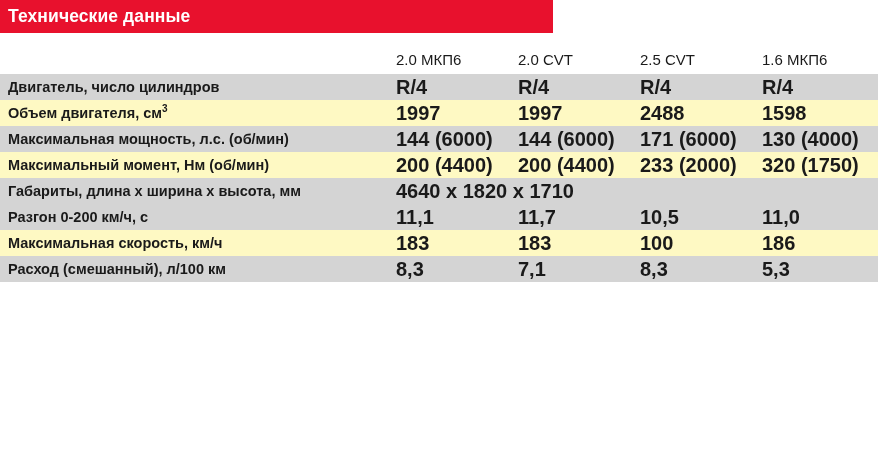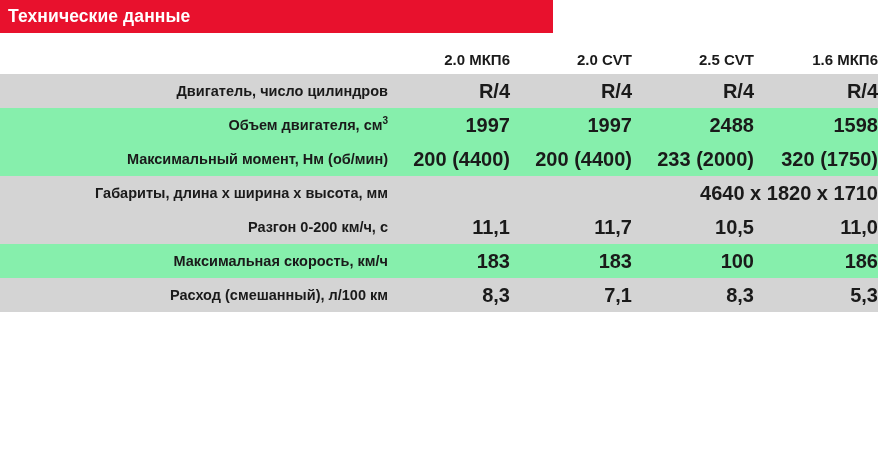--- a/index.html
+++ b/index.html
@@ -11,21 +11,20 @@
     height: 451px;
     background: #ffffff;
     font-family: "Liberation Sans", sans-serif;
     -webkit-font-smoothing: antialiased;
   }
   .spec-table {
     width: 878px;
     height: 451px;
     position: relative;
     box-sizing: border-box;
-    text-align: right;
   }
   .title-bar {
     background: #e8112d;
     height: 33px;
     display: flex;
     align-items: center;
     padding-left: 8px;
     box-sizing: border-box;
     width: 553px;
   }
@@ -46,44 +45,44 @@
 
   tr.head-row td {
     height: 35px;
     vertical-align: bottom;
     padding-bottom: 6px;
   }
   td {
     font-size: 15px;
     color: #1a1a1a;
     padding: 0;
-    height: 34px;
+    height: 26px;
     vertical-align: middle;
   }
   td.label {
     padding-left: 8px;
     font-weight: bold;
     font-size: 14.5px;
   }
   td.val {
     font-weight: bold;
     font-size: 20px;
     padding-left: 8px;
   }
   td.head {
-    font-weight: bold;
+    font-weight: normal;
     font-size: 15px;
     padding-left: 8px;
     margin-left: 36px;
   }
   tr.shaded td {
     background: #d4d4d4;
   }
   tr.plain td {
-    background: #86efac;
+    background: #fef9c3;
   }
   tr.head-row td {
     background: #ffffff;
   }
   .sup {
     font-size: 10px;
     vertical-align: super;
     line-height: 0;
   }
   .last-row td {
@@ -125,20 +124,27 @@
       </tr>
 
       <tr class="plain">
         <td class="label"><span>Объем двигателя, см</span><span class="sup">3</span></td>
         <td class="val">1997</td>
         <td class="val">1997</td>
         <td class="val">2488</td>
         <td class="val">1598</td>
       </tr>
 
+      <tr class="shaded">
+        <td class="label">Максимальная мощность, л.с. (об/мин)</td>
+        <td class="val">144 (6000)</td>
+        <td class="val">144 (6000)</td>
+        <td class="val">171 (6000)</td>
+        <td class="val">130 (4000)</td>
+      </tr>
 
       <tr class="plain">
         <td class="label">Максимальный момент, Нм (об/мин)</td>
         <td class="val">200 (4400)</td>
         <td class="val">200 (4400)</td>
         <td class="val">233 (2000)</td>
         <td class="val">320 (1750)</td>
       </tr>
 
       <tr class="shaded">

